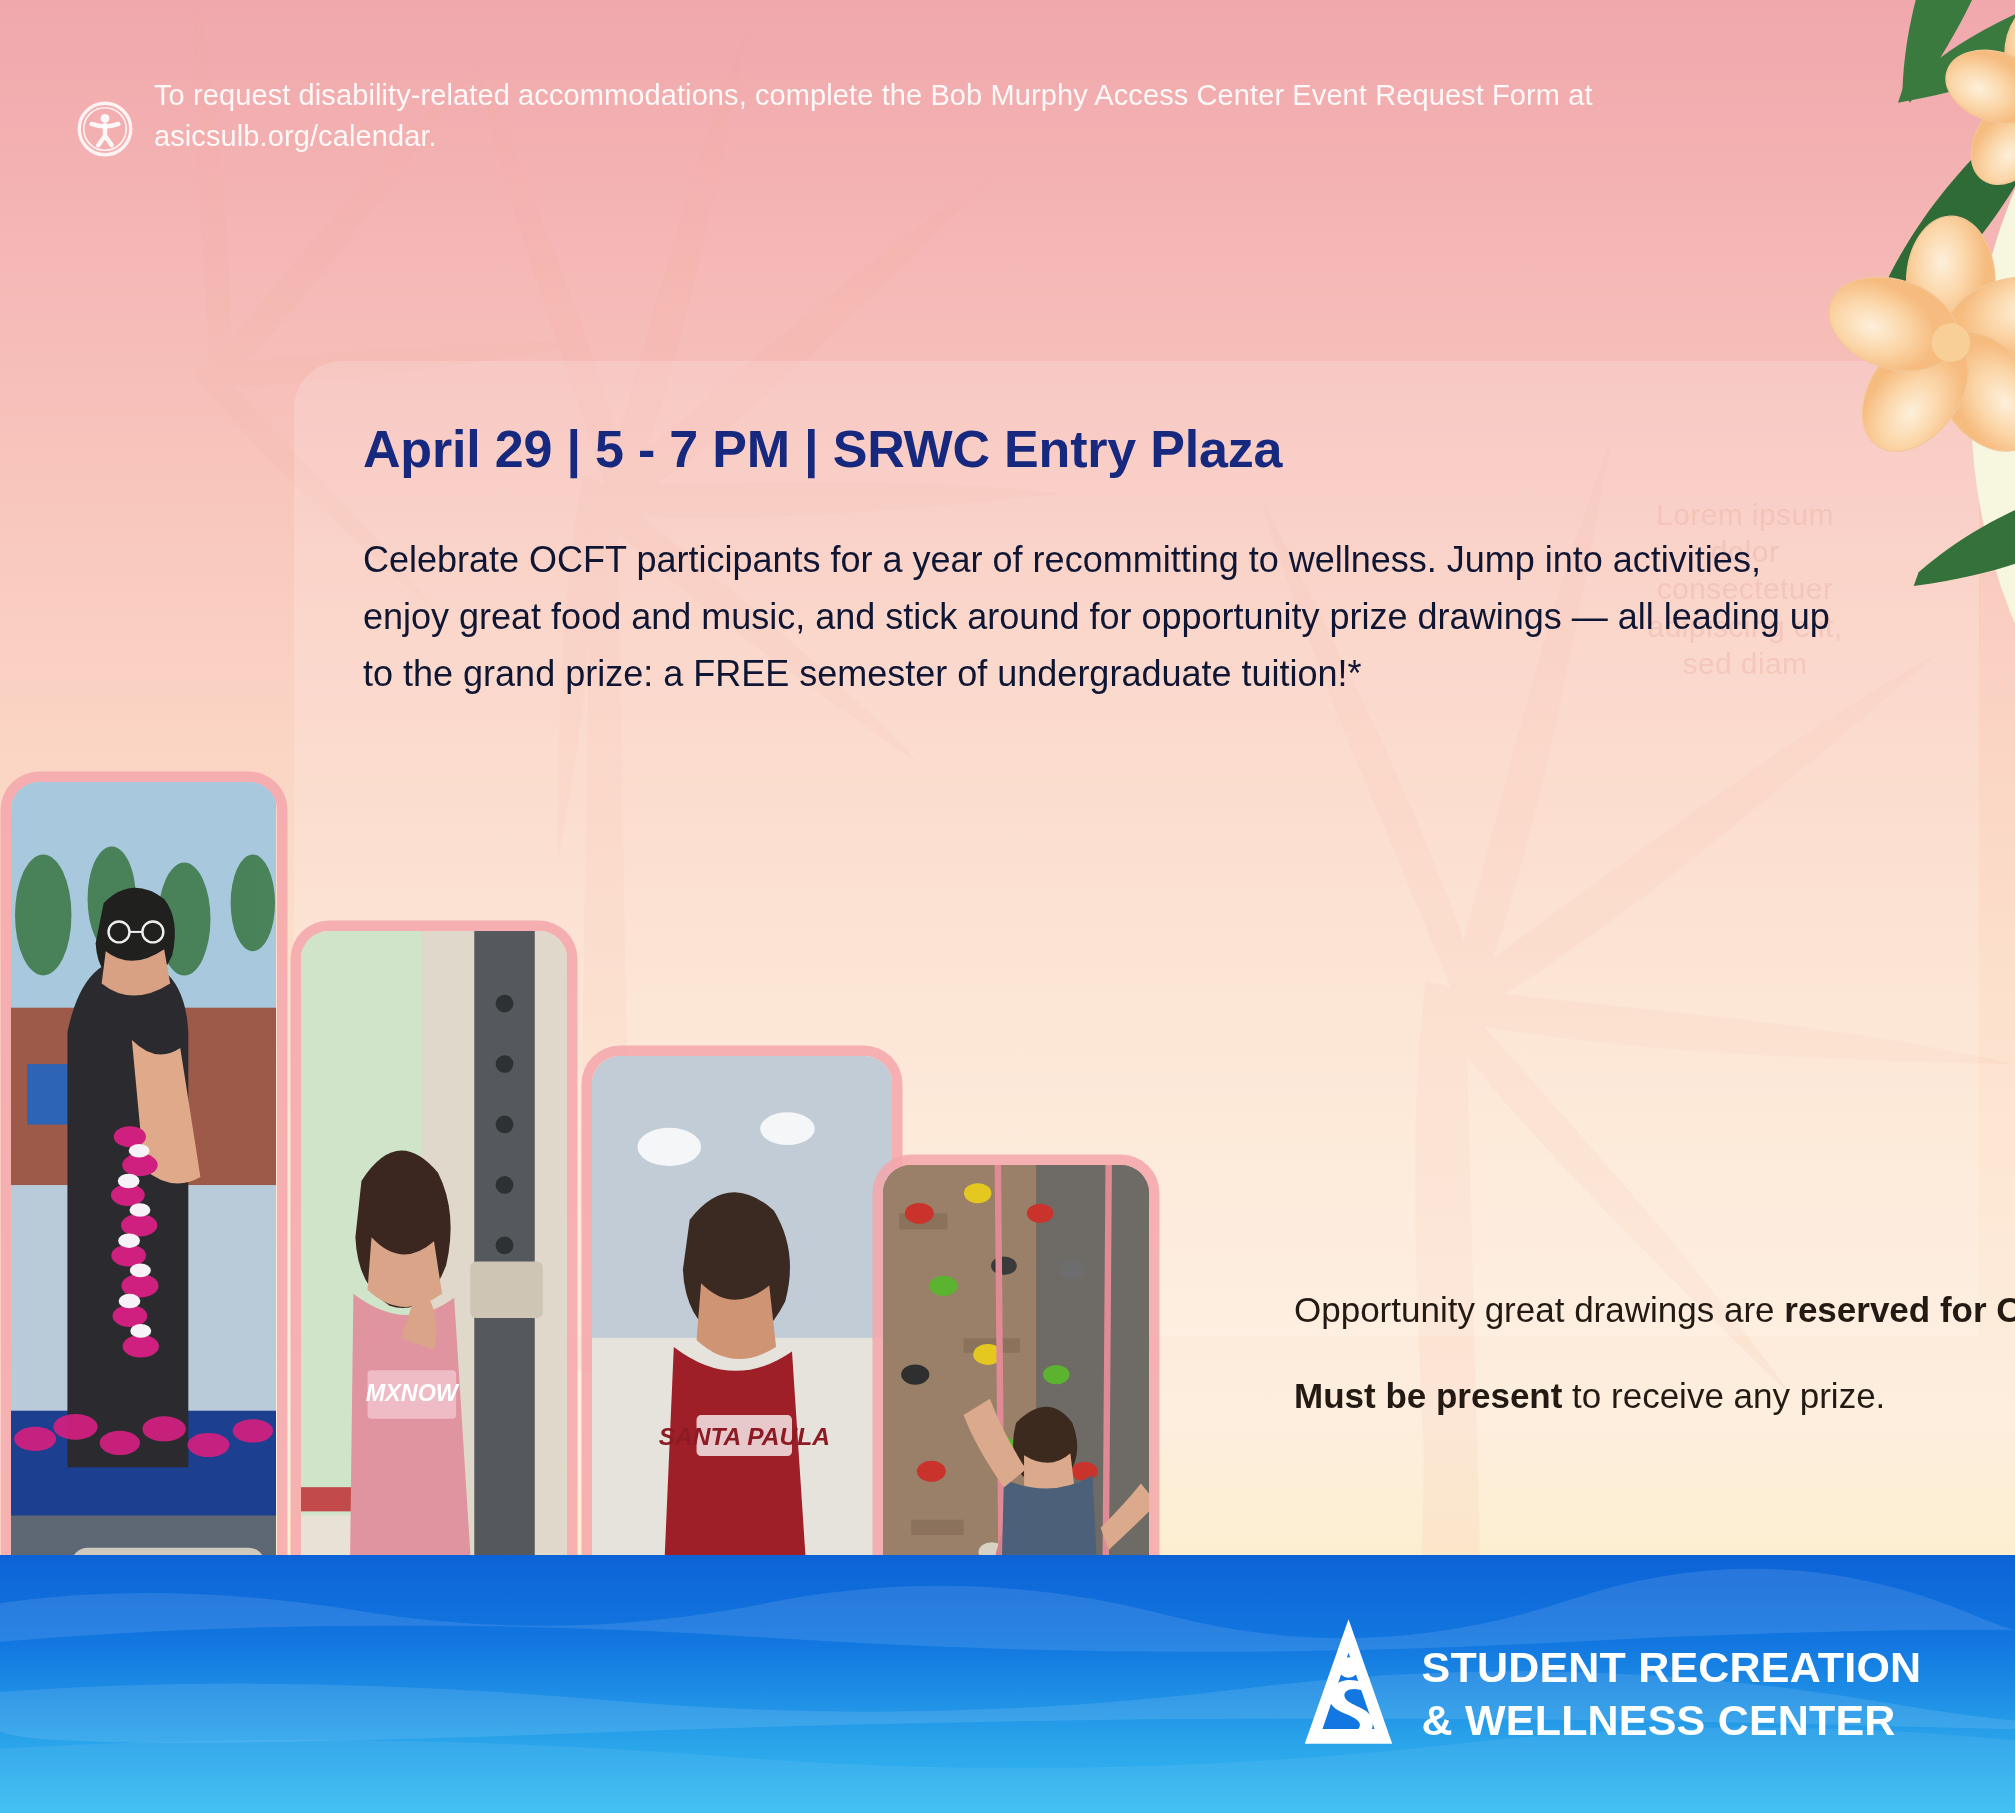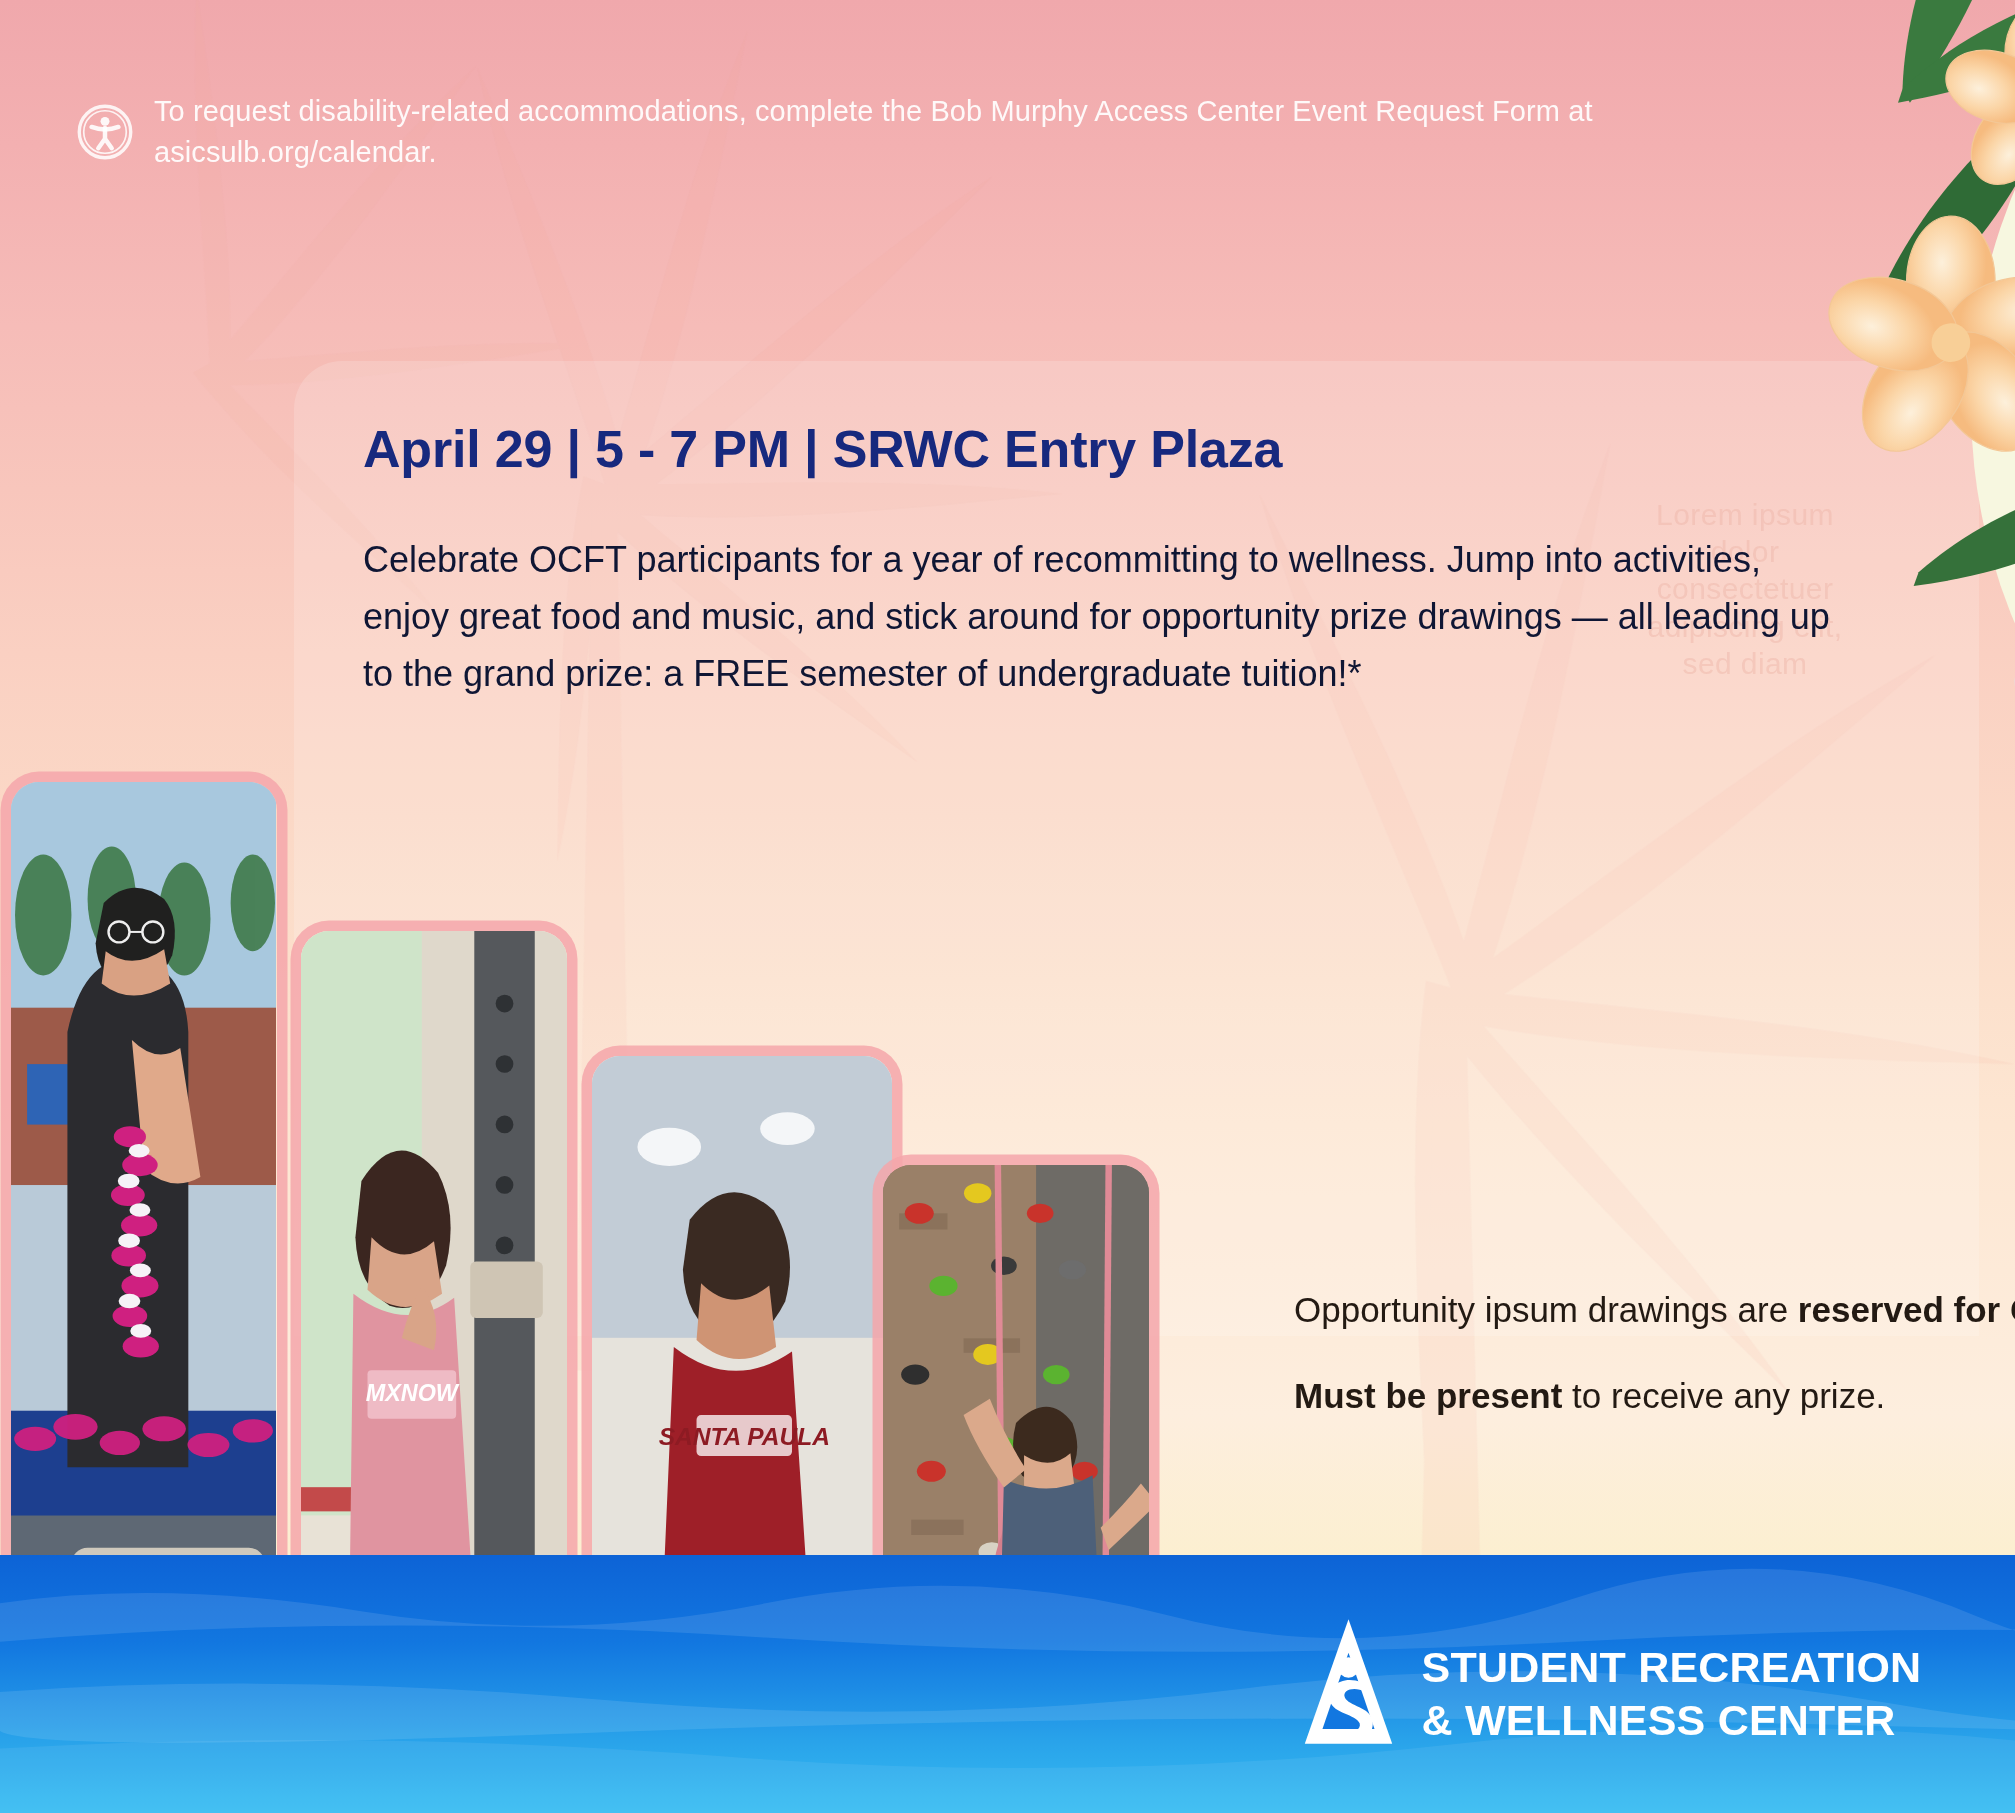--- a/index.html
+++ b/index.html
@@ -22,21 +22,21 @@
     text-align:center; letter-spacing:0.4px;
   }
 
   
   .text-panel {
     position:absolute; left:294px; top:361px; width:1685px; height:975px;
     background:rgba(255,255,255,.17); border-radius:48px 48px 0 0;
   }
 
   
-  .access-row { position:absolute; left:77px; top:75px; display:flex; align-items:center; gap:21px;margin-top:16px; }
+  .access-row { position:absolute; left:77px; top:75px; display:flex; align-items:flex-end; gap:21px; }
   .access-icon { width:56px; height:56px; flex:none; }
   .access-text {
     font-size:29px; line-height:1.42; color:#ffffff; opacity:.92;
     max-width:1572px; letter-spacing:0.1px;
   }
 
   
   .headline {
     position:absolute; left:363px; top:419px;
     font-size:52px; font-weight:bold; color:#17297e;
@@ -166,21 +166,21 @@
 </div>
 
 <div class="headline">April 29 | 5 - 7 PM | SRWC Entry Plaza</div>
 
 <div class="body-copy">
   <span>Celebrate OCFT participants for a year of recommitting to wellness. Jump into activities, enjoy great food and music, and stick around for opportunity prize drawings — all leading up to the grand prize: </span><b>a FREE semester of undergraduate tuition!*</b>
 </div>
 
 <div class="disclaimer">
   <p>
-    <span>Opportunity ipsum drawings are </span><b>reserved for OCFT participants.</b>
+    <span>Opportunity great drawings are </span><b>reserved for OCFT participants.</b>
   </p>
   <p>
     <b>Must be present</b><span> to receive any prize.</span>
   </p>
 </div>
 
 <div class="photo-strip">
 
   <div class="pcard" style="left:10.5px;width:266px;height:1032px;">
     <svg class="ph" viewBox="0 0 660 2560" preserveAspectRatio="xMidYMid slice">

